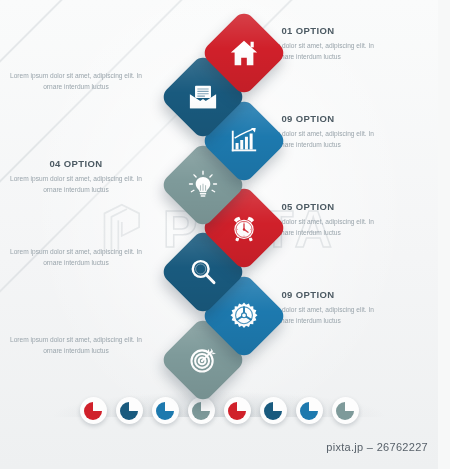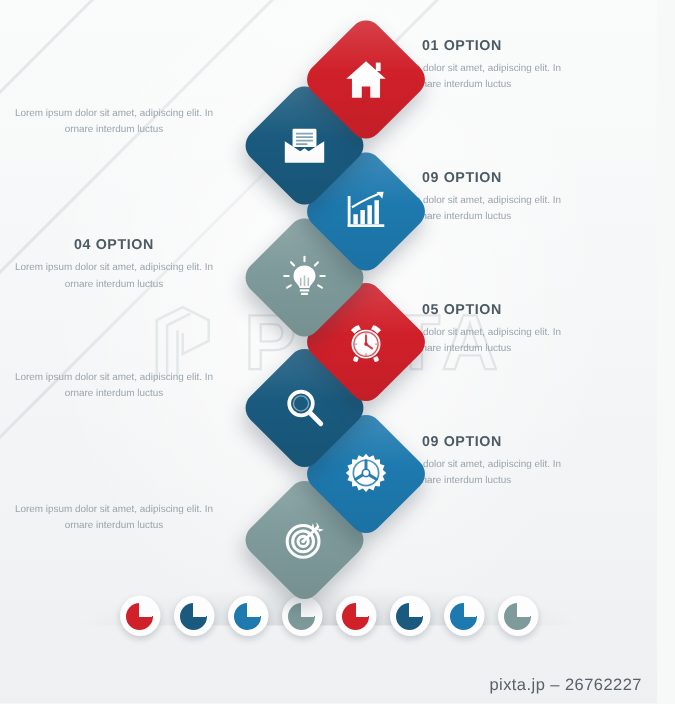--- a/index.html
+++ b/index.html
@@ -69,21 +69,21 @@
     pointer-events:none;opacity:.30;
   }
   .wm-text{
     font-size:52px;font-weight:bold;letter-spacing:5px;
     color:transparent;-webkit-text-stroke:1.5px rgba(150,160,168,.75);
   }
   .wm-mark{width:52px;height:56px;opacity:.8;}
 
   
   .footer{
-    position:absolute;right:10px;bottom:6px;
+    position:absolute;right:10px;bottom:16px;
     font-size:11px;color:#58616a;letter-spacing:.3px;
   }
 </style>
 </head>
 <body>
 
 <div id="stage">
 
   <div class="bg-base"></div>
   <div id="bg-lines">

